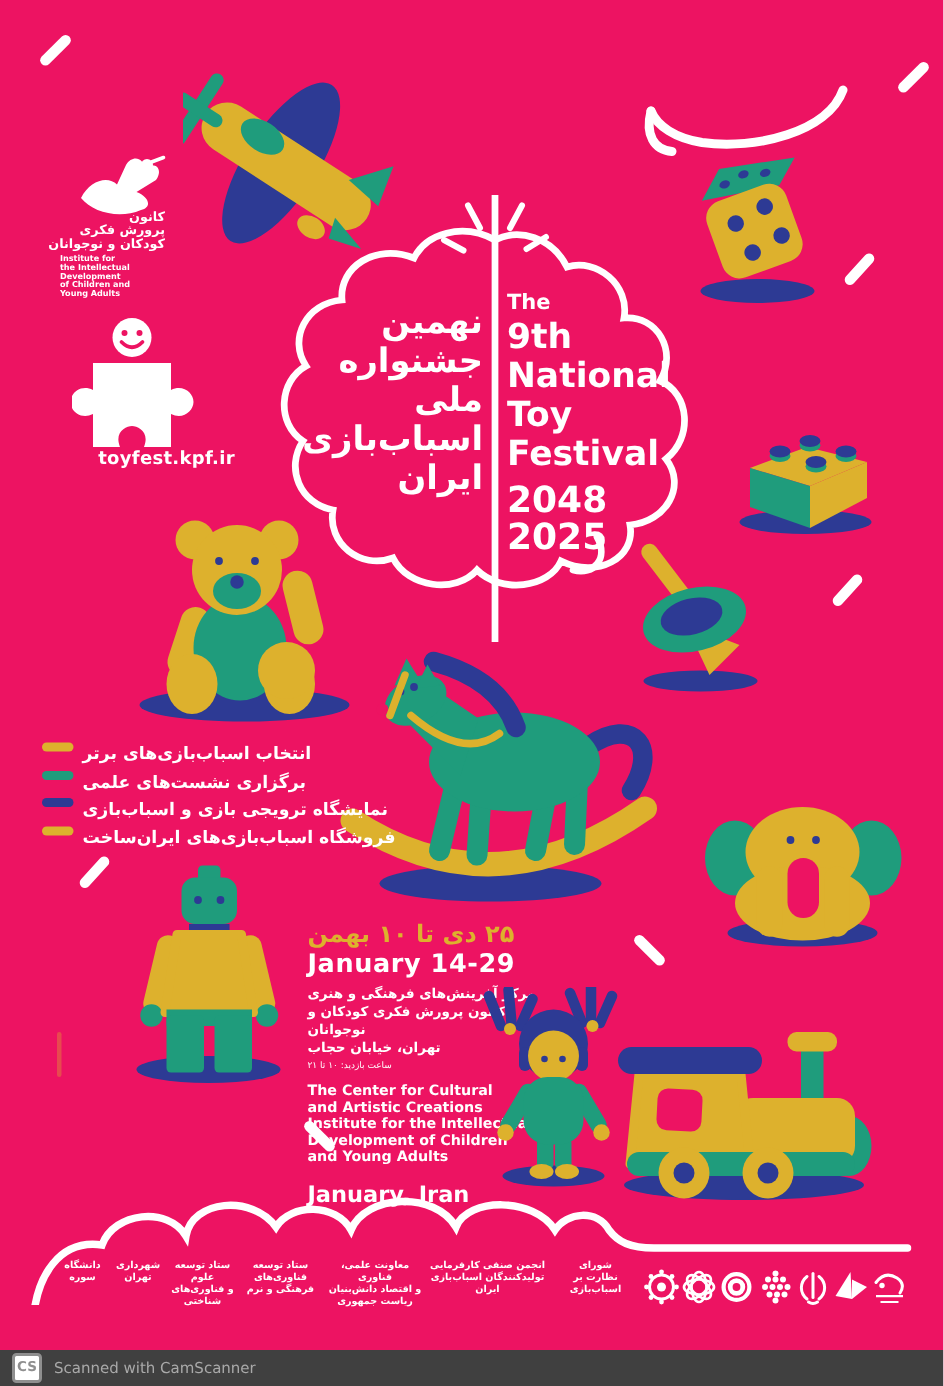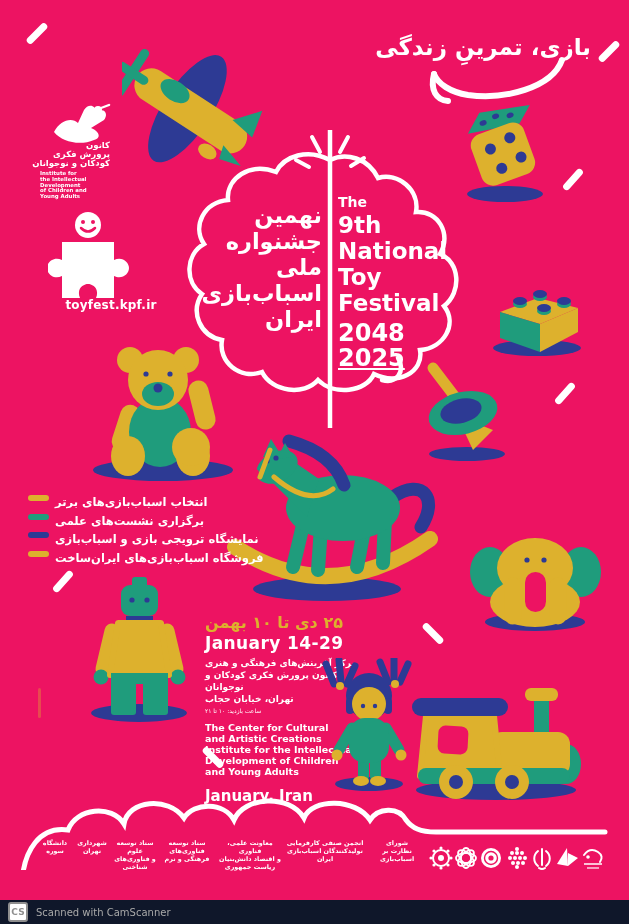--- a/index.html
+++ b/index.html
@@ -13,59 +13,58 @@
   .slogan{right:38px;top:34px;font-size:23px;font-weight:bold;color:#fff;direction:rtl;}
   
   .kanoon-fa{left:28px;top:141px;width:82px;text-align:right;direction:rtl;font-size:8.5px;font-weight:bold;line-height:9px;color:#fff;}
   .kanoon-en{left:40px;top:171px;width:90px;text-align:left;font-size:5.4px;font-weight:bold;line-height:5.8px;color:#fff;}
   .website{left:41px;top:298px;width:140px;text-align:center;font-size:12px;font-weight:bold;color:#fff;letter-spacing:.2px;}
   
   .title-fa{left:178px;top:202px;width:144px;text-align:right;direction:rtl;font-size:22.5px;font-weight:bold;line-height:26px;color:#fff;}
   .title-the{left:338px;top:194px;font-size:14px;font-weight:bold;color:#fff;}
   .title-en{left:338px;top:212px;font-size:23px;font-weight:bold;line-height:26px;color:#fff;}
   .year-fa{left:338px;top:319px;font-size:24px;font-weight:bold;color:#fff;direction:rtl;}
-  .year-en{left:338px;top:344px;font-size:24px;font-weight:bold;color:#fff;text-decoration:underline;}
+  .year-en{left:338px;top:344px;font-size:24px;font-weight:bold;color:#fff;}
   
   .features{left:28px;top:495px;display:flex;flex-direction:column;gap:4.5px;}
   .feat-row{display:flex;align-items:flex-start;gap:6px;}
   .feat-marker{width:21px;height:6px;border-radius:3px;flex:0 0 auto;}
   .feat-label{font-size:11.5px;font-weight:bold;color:#fff;direction:rtl;white-space:nowrap;}
   
   .event{left:205px;top:613px;width:170px;text-align:left;}
   .date-fa{font-size:16px;font-weight:bold;color:#DDB12D;direction:rtl;text-align:left;}
   .date-en{font-size:17px;font-weight:bold;color:#fff;letter-spacing:.4px;margin-top:1px;}
   .venue-fa{font-size:9px;font-weight:bold;line-height:12px;color:#fff;direction:rtl;text-align:left;margin-top:4px;}
   .hours-fa{font-size:6px;color:#fff;direction:rtl;text-align:left;margin-top:2px;}
   .venue-en{font-size:9.5px;font-weight:bold;line-height:11px;color:#fff;margin-top:8px;}
   .city-en{font-size:15px;font-weight:bold;color:#fff;margin-top:10px;}
   
   .sponsor{position:absolute;top:839px;text-align:center;font-size:6.4px;font-weight:bold;line-height:8px;color:#fff;direction:rtl;}
   .emblem{position:absolute;top:845px;width:26px;height:26px;}
   
-  .scanbar{position:absolute;left:0;top:900px;width:629px;height:24px;background:#0f172a;display:flex;align-items:center;gap:8px;padding-left:8px;box-sizing:border-box;}
+  .scanbar{position:absolute;left:0;top:900px;width:629px;height:24px;background:#404040;display:flex;align-items:center;gap:8px;padding-left:8px;box-sizing:border-box;}
   .csbox{width:16px;height:16px;border:2px solid #8f8f8f;border-radius:3px;display:flex;align-items:center;justify-content:center;font-size:9px;font-weight:bold;color:#8f8f8f;background:#fff;}
   .cslabel{font-size:10px;color:#a9a9a9;}
   .credit-mark{left:38px;top:688px;width:3px;height:30px;background:#DDB12D;opacity:.35;border-radius:2px;}
   .ball{left:172px;top:428px;width:38px;height:38px;border-radius:50%;background:#DDB12D;}
 </style>
 </head>
 <body>
 
 <div class="canvas">
   <div class="poster">
 
     <div class="dash" style="left:24px;top:30px;transform:rotate(-45deg);"></div>
     <div class="dash" style="left:596px;top:48px;transform:rotate(-45deg);"></div>
     <div class="dash" style="left:560px;top:176px;transform:rotate(-48deg);"></div>
     <div class="dash" style="left:552px;top:390px;transform:rotate(-48deg);"></div>
     <div class="dash" style="left:50px;top:578px;transform:rotate(-48deg);"></div>
     <div class="dash" style="left:200px;top:754px;transform:rotate(45deg);"></div>
     <div class="dash" style="left:420px;top:630px;transform:rotate(45deg);"></div>
 
-    <div class="ab slogan">بازی، تمرینِ زندگی</div>
     <svg class="ab" style="left:420px;top:50px;" width="160" height="65" viewBox="0 0 160 65">
       <path d="M 142 10 C 132 38 84 50 48 45 C 30 42 18 34 14 24" stroke="#fff" stroke-width="6" fill="none" stroke-linecap="round"></path>
       <path d="M 14 24 C 10 40 16 50 28 51" stroke="#fff" stroke-width="6" fill="none" stroke-linecap="round"></path>
     </svg>
 
     <svg class="ab" style="left:50px;top:102px;" width="64" height="42" viewBox="0 0 64 42">
       <path d="M 4 30 C 10 18 22 15 28 21 L 34 8 C 38 1 46 3 46 10 C 54 5 59 11 54 18 L 41 26 C 49 29 52 36 44 38 C 30 44 12 40 4 30 Z" fill="#fff"></path>
       <circle cx="48" cy="8" r="4" fill="#fff"></circle>
       <path d="M 51 6 L 59 3" stroke="#fff" stroke-width="2.4" stroke-linecap="round"></path>
     </svg>

